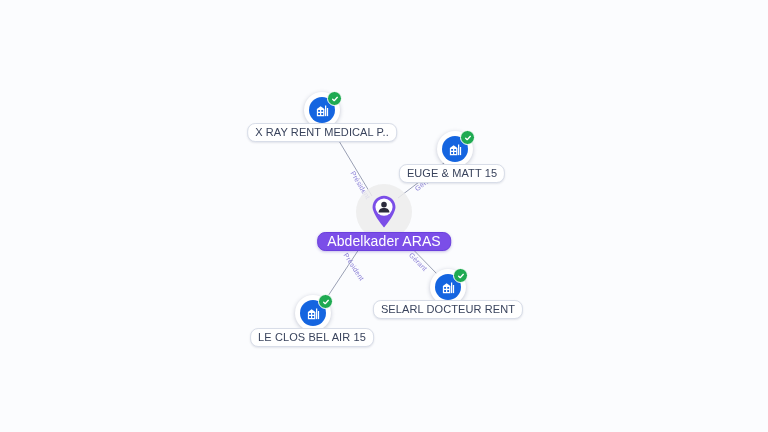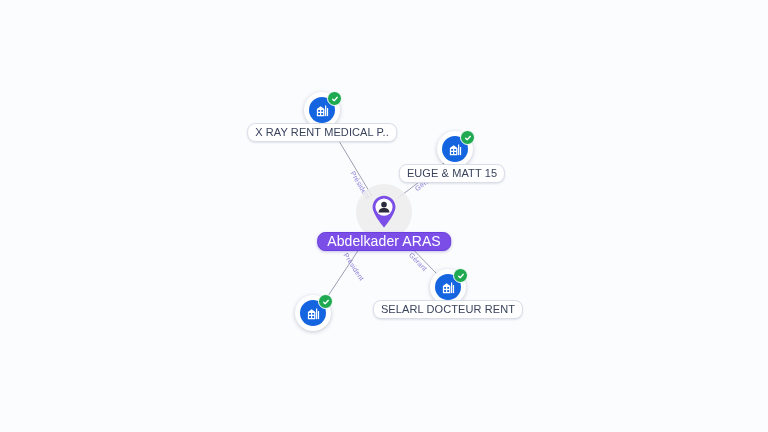--- a/index.html
+++ b/index.html
@@ -223,20 +223,21 @@
           <rect fill="#ffffff" x="19" y="8" width="2" height="13"></rect>
         </svg>
       </div>
       <div class="verified-badge" style="background: rgb(31, 170, 82);">
         <svg width="8" height="8" viewBox="0 0 24 24" aria-hidden="true">
           <path fill="none" stroke="#ffffff" stroke-width="4" stroke-linecap="round" stroke-linejoin="round" d="M5 12.5l4.5 4.5L19 7"></path>
         </svg>
       </div>
     </div>
   </div>
+  <div class="node-label" style="left: 312px; top: 328px;">LE CLOS BEL AIR 15</div>
 
   <div class="node" style="left: 384px; top: 212px;">
     <div class="person-node">
       <div class="person-halo"></div>
       <div class="person-pin">
         <svg width="36" height="36" viewBox="0 0 36 44" aria-hidden="true">
           <path d="M18 2 C10.3 2 4 8.3 4 16 C4 25 18 41 18 41 C18 41 32 25 32 16 C32 8.3 25.7 2 18 2 Z" fill="#7b4ee8"></path>
           <circle cx="18" cy="16" r="10.5" fill="#ffffff"></circle>
           <circle cx="18" cy="13" r="3.4" fill="#2b2b3c"></circle>
           <path d="M11.4 22.5 C11.4 18.6 14.4 17 18 17 C21.6 17 24.6 18.6 24.6 22.5 Z" fill="#2b2b3c"></path>

